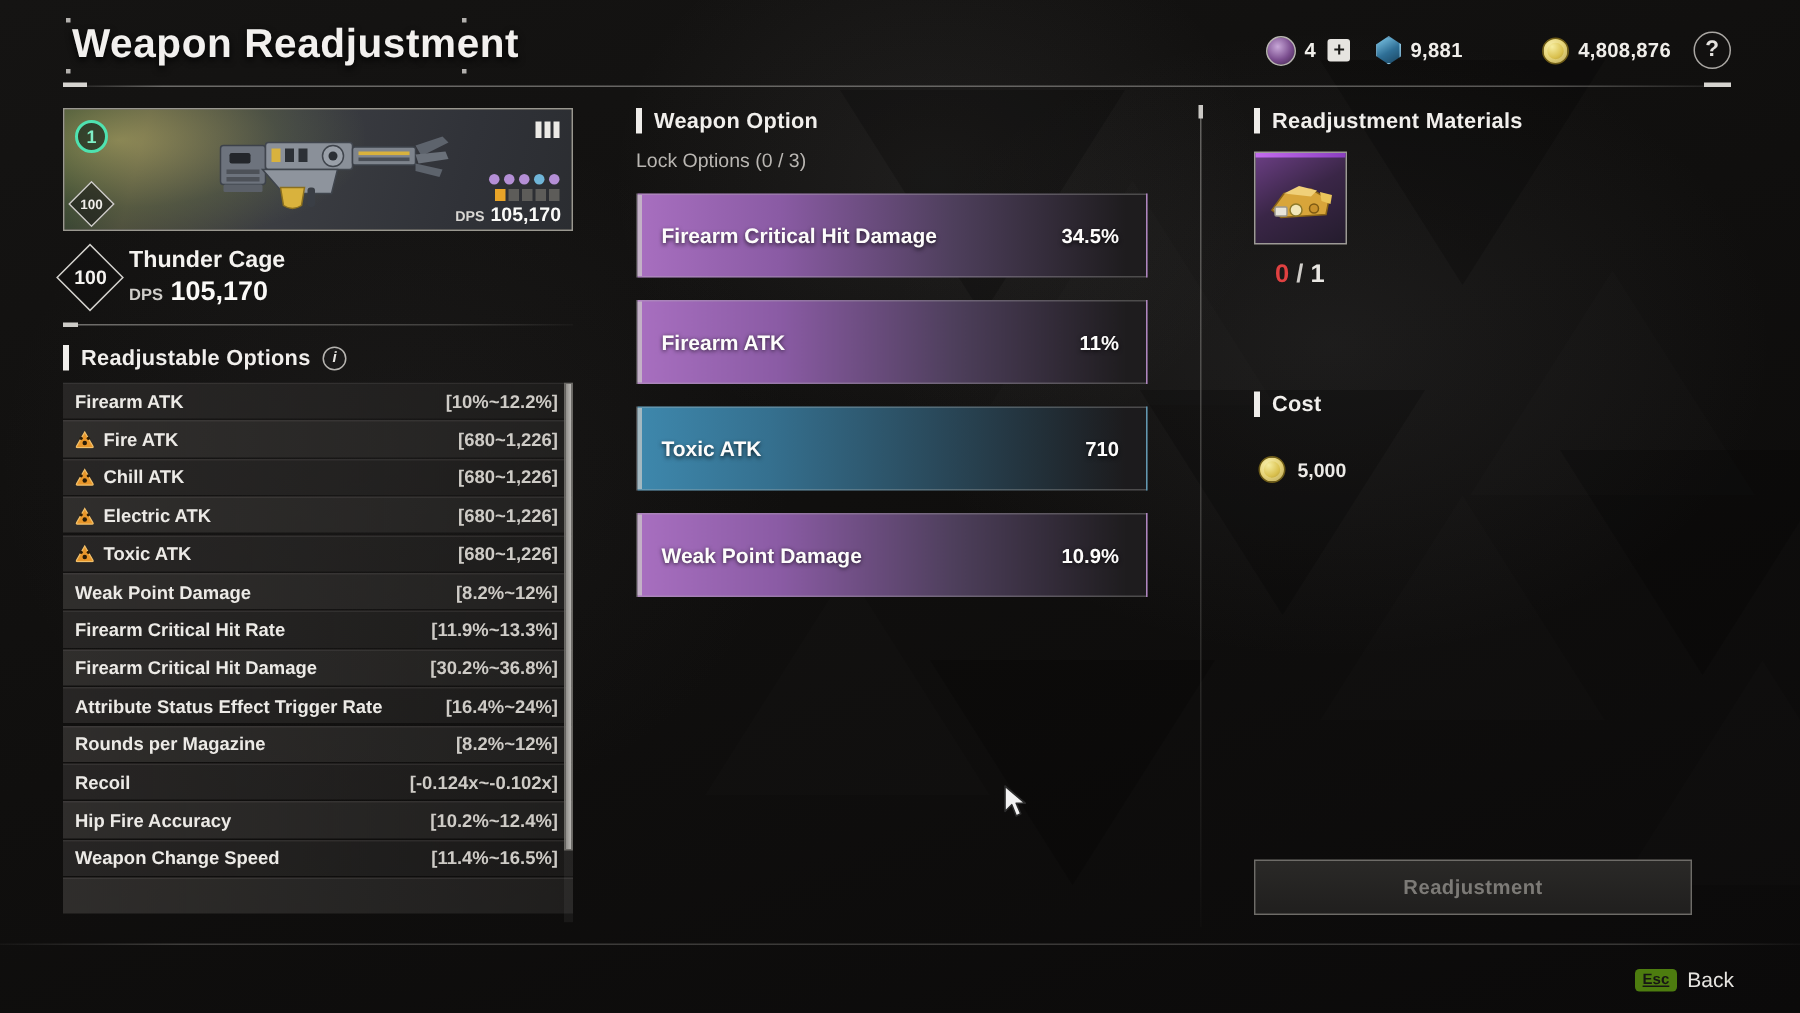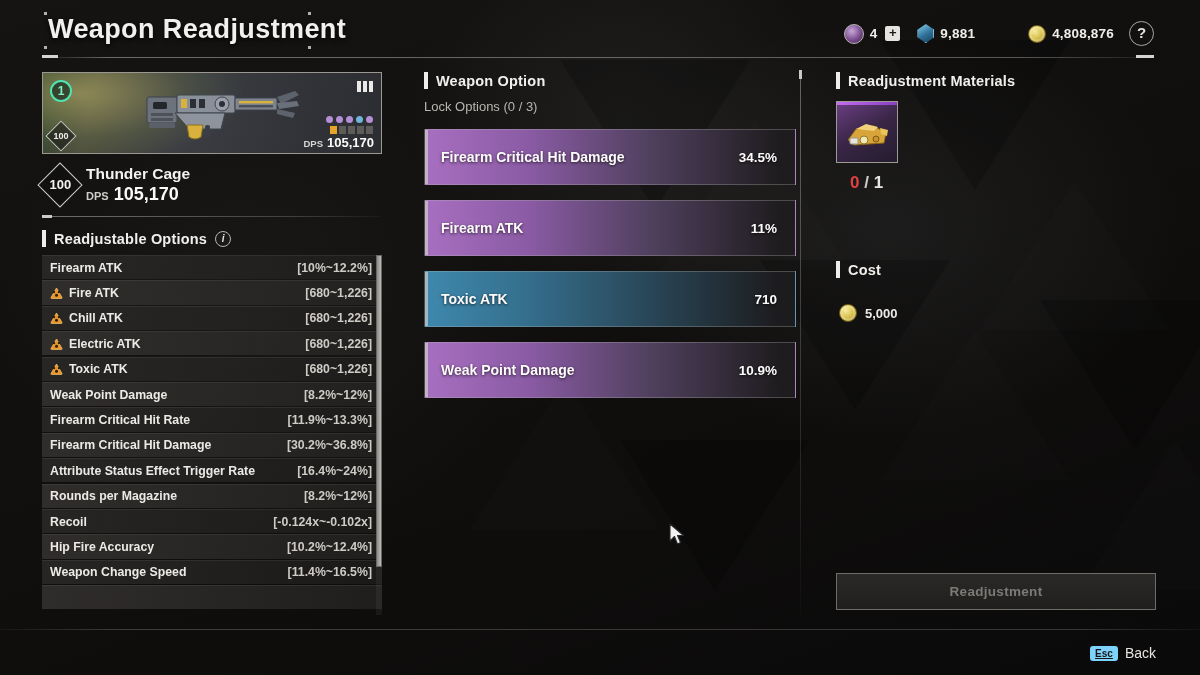--- a/index.html
+++ b/index.html
@@ -153,21 +153,21 @@
   .opt-left { display:flex; align-items:center; gap:6px; min-width:0; }
   .attr-ic { width:13px; height:12px; flex:none; }
   .opt-name { font-size:12.3px; font-weight:700; color:#eceae6; white-space:nowrap; }
   .opt-range { font-size:12.3px; font-weight:700; color:#cecbc6; white-space:nowrap; }
 
   #opt-scroll-track { position:absolute; right:0; top:0; width:6px; height:360px; background:rgba(255,255,255,.05); }
   #opt-scroll-thumb { position:absolute; right:0; top:0; width:6px; height:312px;
     background:linear-gradient(90deg,#8d8b87,#bdbbb7); border:1px solid #6a6864; }
 
   
-  #mid { position:absolute; left:424px; top:72px; width:372px; }
+  #mid { position:absolute; left:424px; top:72px; width:341px; }
   #lock-line { font-size:13px; color:#b9b6b2; margin-top:10px; }
 
   .wopt {
     position:relative; height:56px; margin-top:15px;
     border:1px solid rgba(190,188,184,.30);
     background:#181717;
     display:flex; align-items:center; justify-content:space-between;
     padding:0 18px 0 16px;
   }
   .wopt::before {
@@ -195,32 +195,32 @@
   .mat-count { margin-top:10px; padding-left:14px; font-size:17px; font-weight:700; }
   .mat-count .have { color:#e04141; }
   .mat-count .sep { color:#cfcdc9; }
   .mat-count .need { color:#e9e7e3; }
 
   #cost-head { margin-top:68px; }
   #cost-row { display:flex; align-items:center; gap:8px; margin-top:26px; padding-left:3px; }
   #cost-val { font-size:13px; font-weight:700; color:#eceae6; }
 
   #readjust-btn {
-    position:absolute; left:836px; top:573px; width:320px; height:37px;
+    position:absolute; left:836px; top:573px; width:292px; height:37px;
     border:1px solid #6e6c68; background:linear-gradient(180deg,#2a2927,#201f1e);
     color:#7c7a76; font-size:13.5px; font-weight:700;
     display:flex; align-items:center; justify-content:center; letter-spacing:.3px;
   }
 
   
   #bottom-rule { position:absolute; left:0; top:629px; width:1200px; height:1px;
     background:linear-gradient(90deg,rgba(255,255,255,.03),rgba(170,168,164,.30) 10%,rgba(170,168,164,.28) 90%,rgba(255,255,255,.03)); }
   #footer { position:absolute; right:44px; top:645px; display:flex; align-items:center; gap:7px; }
   .key-cap {
-    background:#7dd3fc; color:#171614; font-size:10px; font-weight:700;
+    background:#4d7c0f; color:#171614; font-size:10px; font-weight:700;
     padding:2px 5px; border-radius:3px; line-height:11px;text-decoration:underline;
   }
   .key-label { font-size:14px; color:#e6e4e0; font-weight:400; }
 
   
   #cursor { position:absolute; left:668px; top:523px; width:18px; height:24px; }
 </style>
 </head>
 <body>
 

